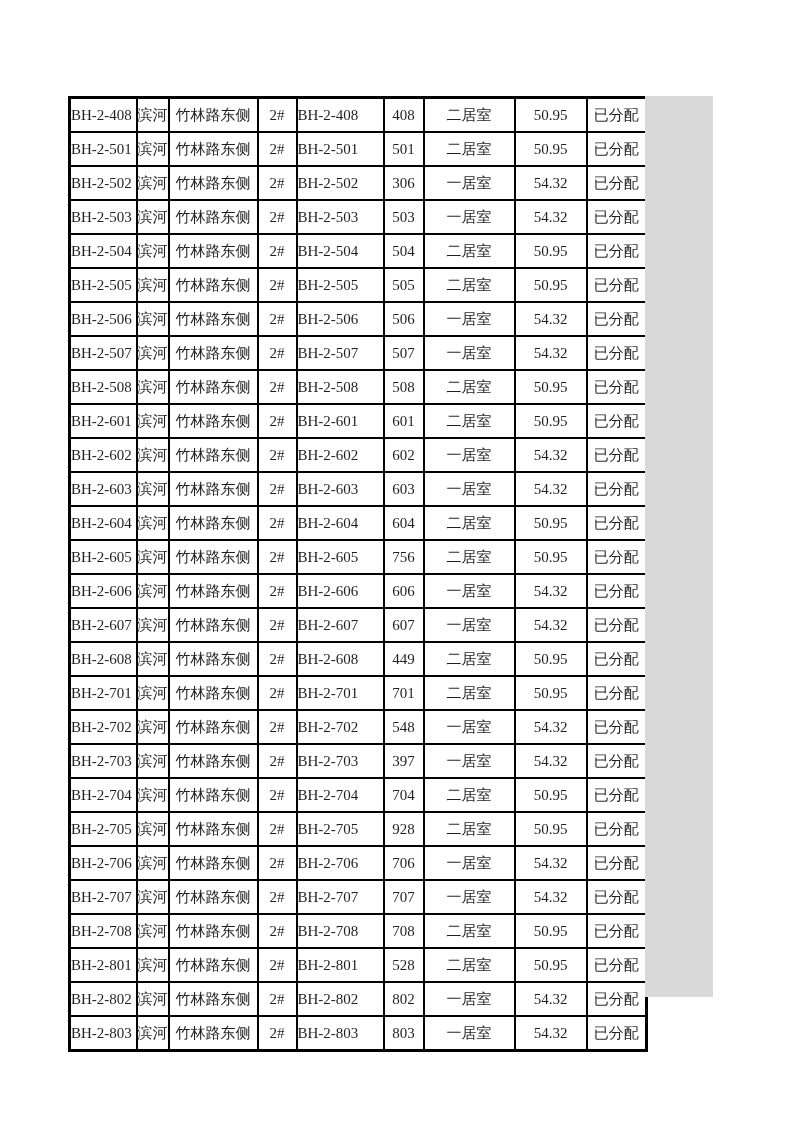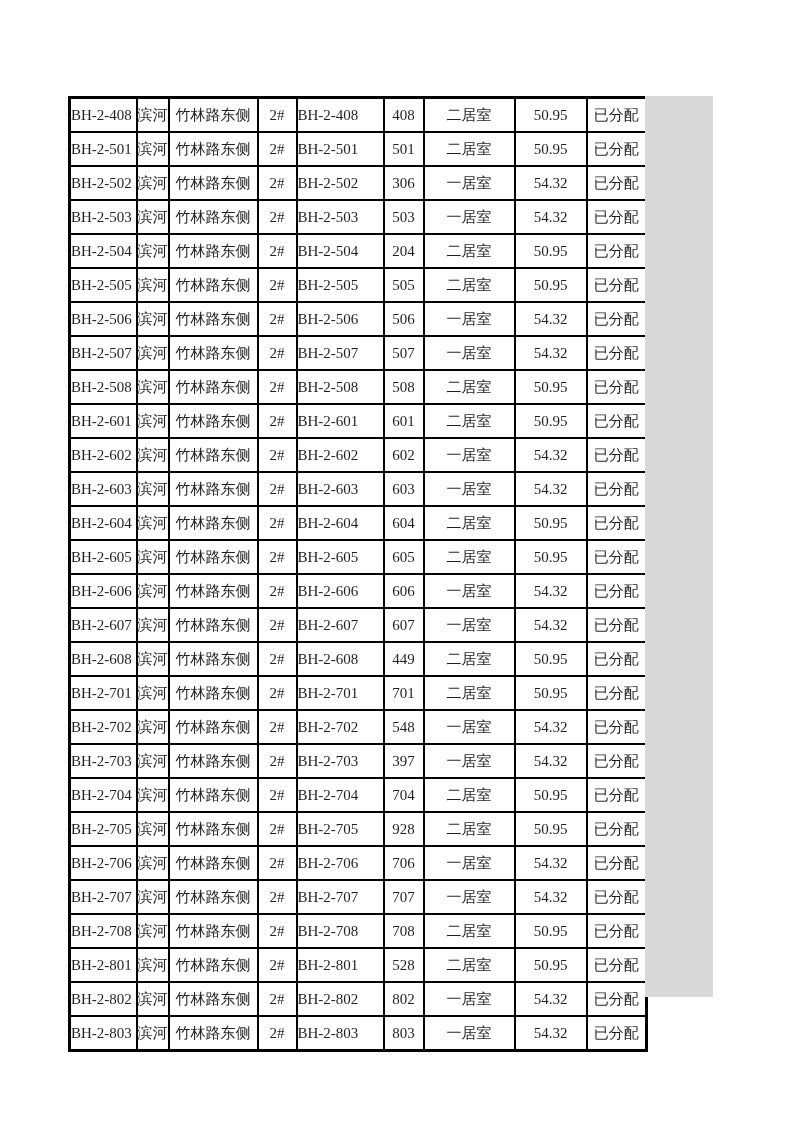--- a/index.html
+++ b/index.html
@@ -115,21 +115,21 @@
     <td class="c6">一居室</td>
     <td class="c7">54.32</td>
     <td class="c8">已分配</td>
   </tr>
         <tr>
     <td class="c0">BH-2-504</td>
     <td class="c1">滨河花园</td>
     <td class="c2">竹林路东侧</td>
     <td class="c3">2#</td>
     <td class="c4">BH-2-504</td>
-    <td class="c5">204</td>
+    <td class="c5">504</td>
     <td class="c6">二居室</td>
     <td class="c7">50.95</td>
     <td class="c8">已分配</td>
   </tr>
         <tr>
     <td class="c0">BH-2-505</td>
     <td class="c1">滨河花园</td>
     <td class="c2">竹林路东侧</td>
     <td class="c3">2#</td>
     <td class="c4">BH-2-505</td>
@@ -214,21 +214,21 @@
     <td class="c6">二居室</td>
     <td class="c7">50.95</td>
     <td class="c8">已分配</td>
   </tr>
         <tr>
     <td class="c0">BH-2-605</td>
     <td class="c1">滨河花园</td>
     <td class="c2">竹林路东侧</td>
     <td class="c3">2#</td>
     <td class="c4">BH-2-605</td>
-    <td class="c5">605</td>
+    <td class="c5">756</td>
     <td class="c6">二居室</td>
     <td class="c7">50.95</td>
     <td class="c8">已分配</td>
   </tr>
         <tr>
     <td class="c0">BH-2-606</td>
     <td class="c1">滨河花园</td>
     <td class="c2">竹林路东侧</td>
     <td class="c3">2#</td>
     <td class="c4">BH-2-606</td>

